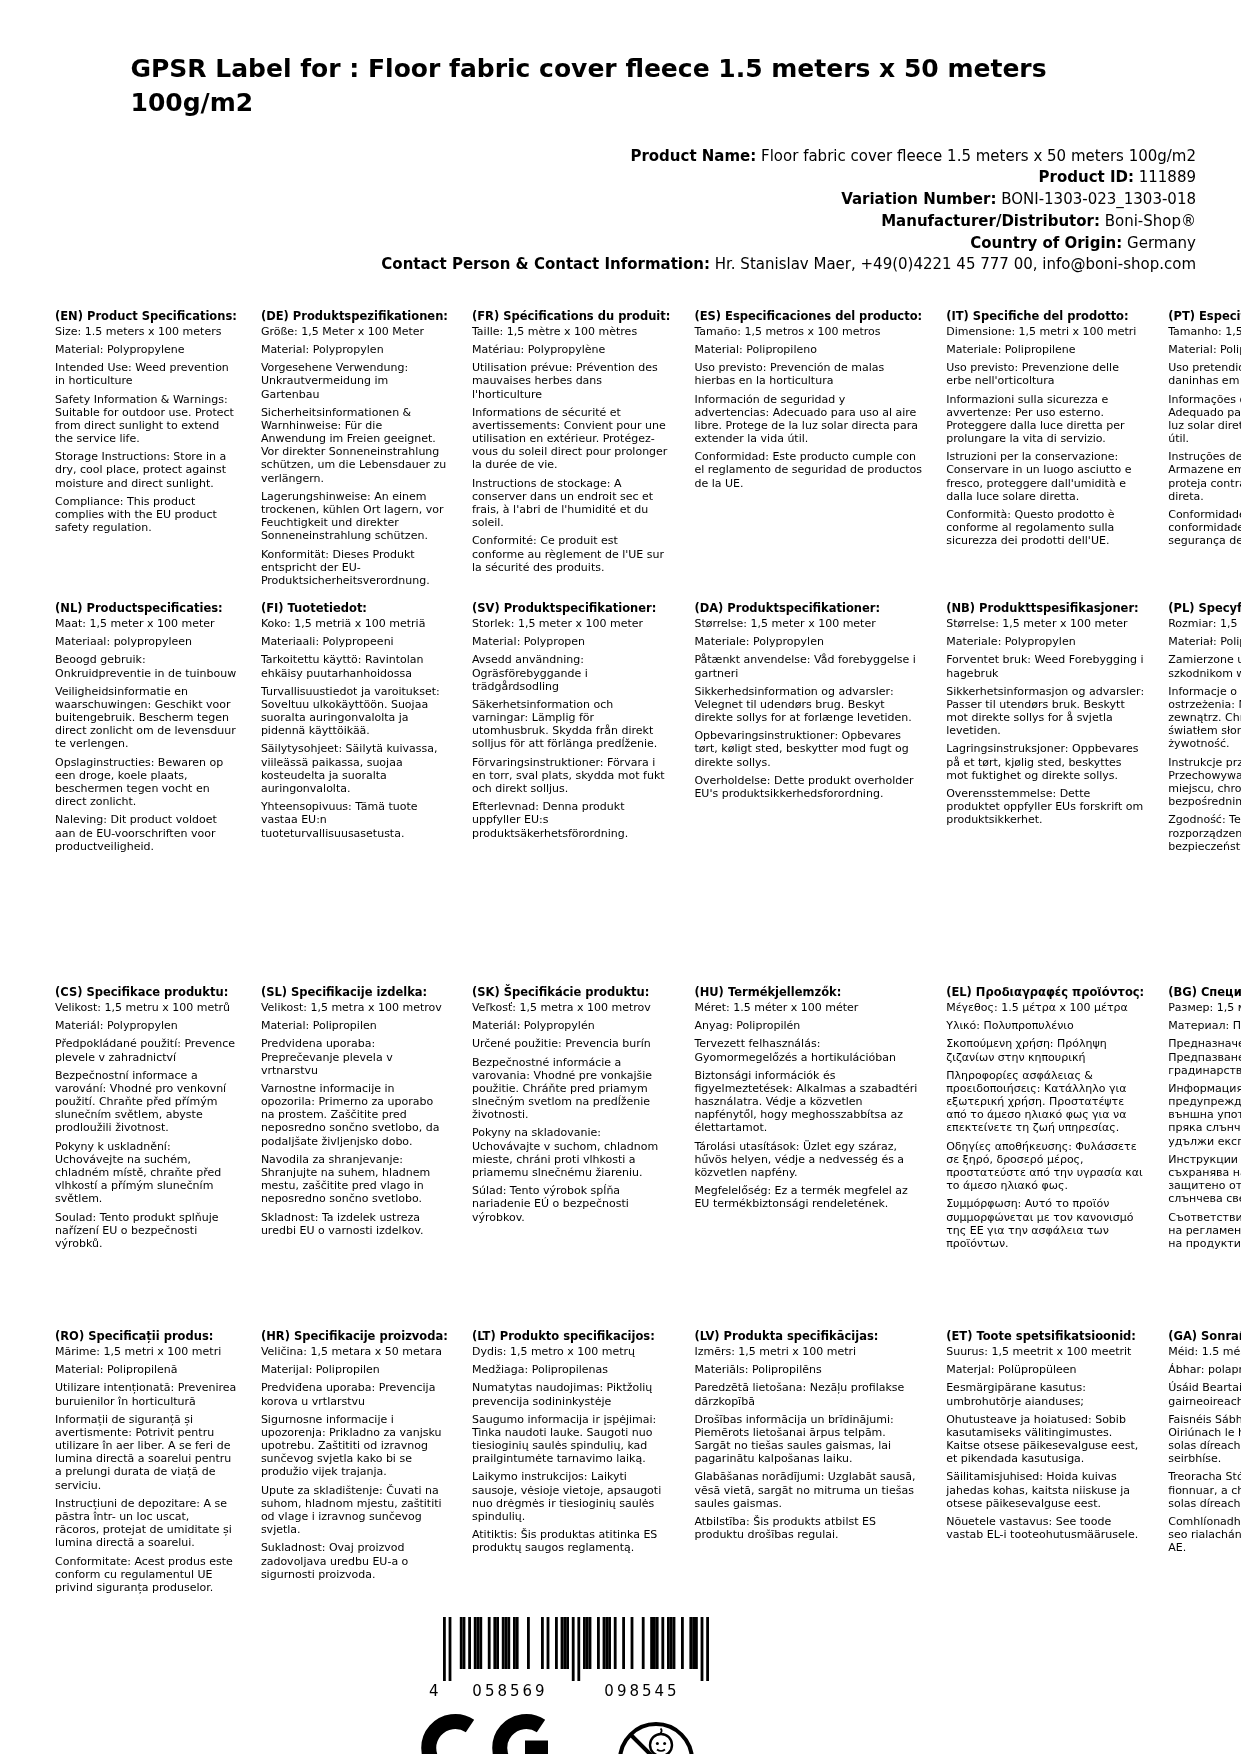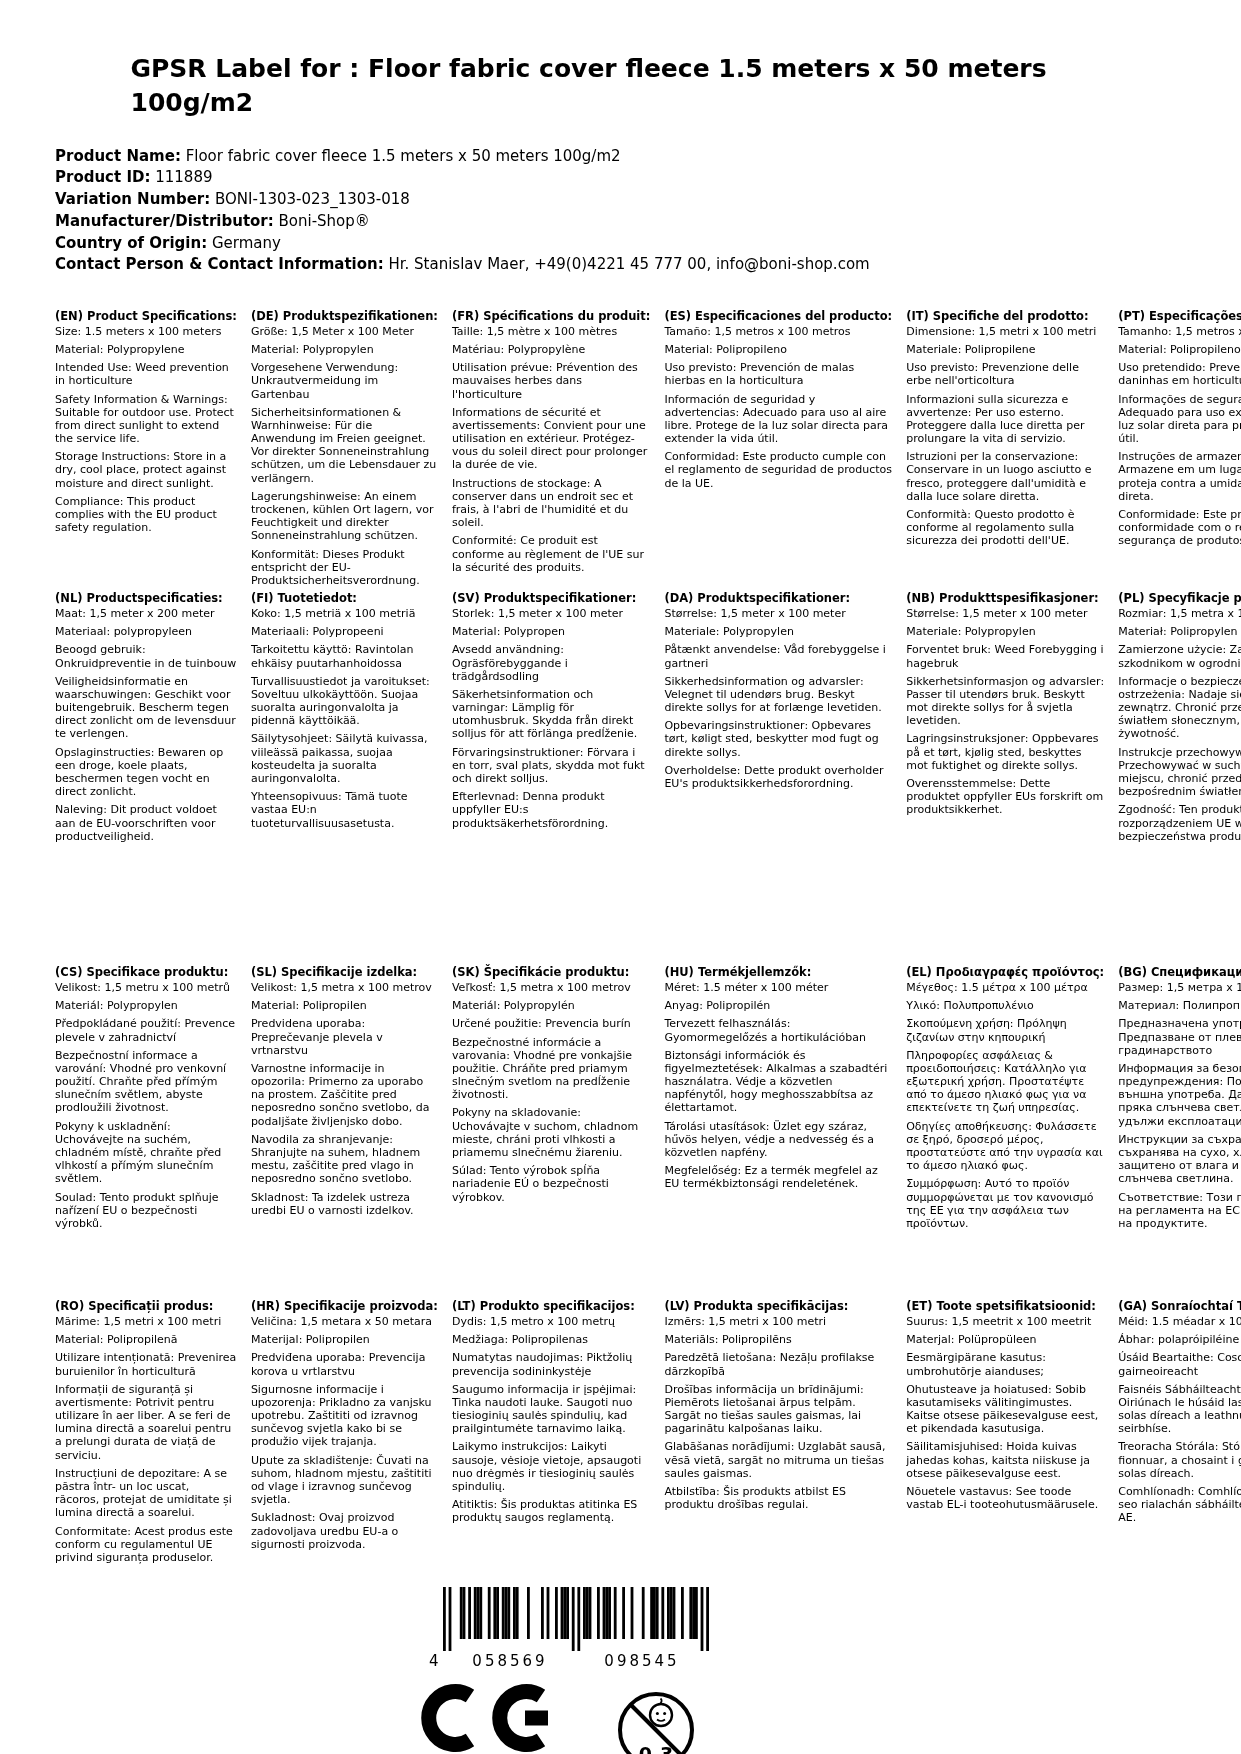--- a/index.html
+++ b/index.html
@@ -6,25 +6,25 @@
   .page{
     width:1241px;min-height:1754px;background:#fff;color:#000;
     font-family:"DejaVu Sans","Liberation Sans",sans-serif;
     padding:52px 45px 30px 55px;box-sizing:border-box;position:relative;
   }
   h1.title{
     font-size:25px;font-weight:bold;
     max-width:990px;margin:0 auto 26px auto;line-height:1.35;
   }
   .info{margin:0 0 34px 0;}
-  .info p{margin:0;font-size:15px;line-height:1.45;}
+  .info p{margin:0;font-size:15px;line-height:1.45;text-align:right;}
   .info strong{font-weight:bold;}
   .grid{
     display:grid;grid-template-columns:repeat(6,1fr);
-    column-gap:0;row-gap:0;
+    column-gap:0;row-gap:0;gap:10px;
   }
   .cell{
     font-size:11px;line-height:1.2;padding-right:14px;
     overflow-wrap:break-word;word-break:break-word;box-sizing:border-box;
   }
   .cell h3{
     font-size:11.5px;font-weight:bold;margin:0 0 1px 0;
     white-space:nowrap;overflow:visible;
   }
   .cell p{margin:0 0 5px 0;}
@@ -99,21 +99,21 @@
         <h3>(PT) Especificações do produto:</h3>
         <p>Tamanho: 1,5 metros x 100 metros</p>
         <p>Material: Polipropileno</p>
         <p>Uso pretendido: Prevenção de ervas daninhas em horticultura</p>
         <p>Informações de segurança e avisos: Adequado para uso externo. Proteja da luz solar direta para prolongar a vida útil.</p>
         <p>Instruções de armazenamento: Armazene em um lugar seco e fresco, proteja contra a umidade e a luz solar direta.</p>
         <p>Conformidade: Este produto está em conformidade com o regulamento de segurança de produtos da UE.</p>
       </div>
       <div class="cell r2">
         <h3>(NL) Productspecificaties:</h3>
-        <p>Maat: 1,5 meter x 200 meter</p>
+        <p>Maat: 1,5 meter x 100 meter</p>
         <p>Materiaal: polypropyleen</p>
         <p>Beoogd gebruik: Onkruidpreventie in de tuinbouw</p>
         <p>Veiligheidsinformatie en waarschuwingen: Geschikt voor buitengebruik. Bescherm tegen direct zonlicht om de levensduur te verlengen.</p>
         <p>Opslaginstructies: Bewaren op een droge, koele plaats, beschermen tegen vocht en direct zonlicht.</p>
         <p>Naleving: Dit product voldoet aan de EU-voorschriften voor productveiligheid.</p>
       </div>
       <div class="cell r2">
         <h3>(FI) Tuotetiedot:</h3>
         <p>Koko: 1,5 metriä x 100 metriä</p>
         <p>Materiaali: Polypropeeni</p>

